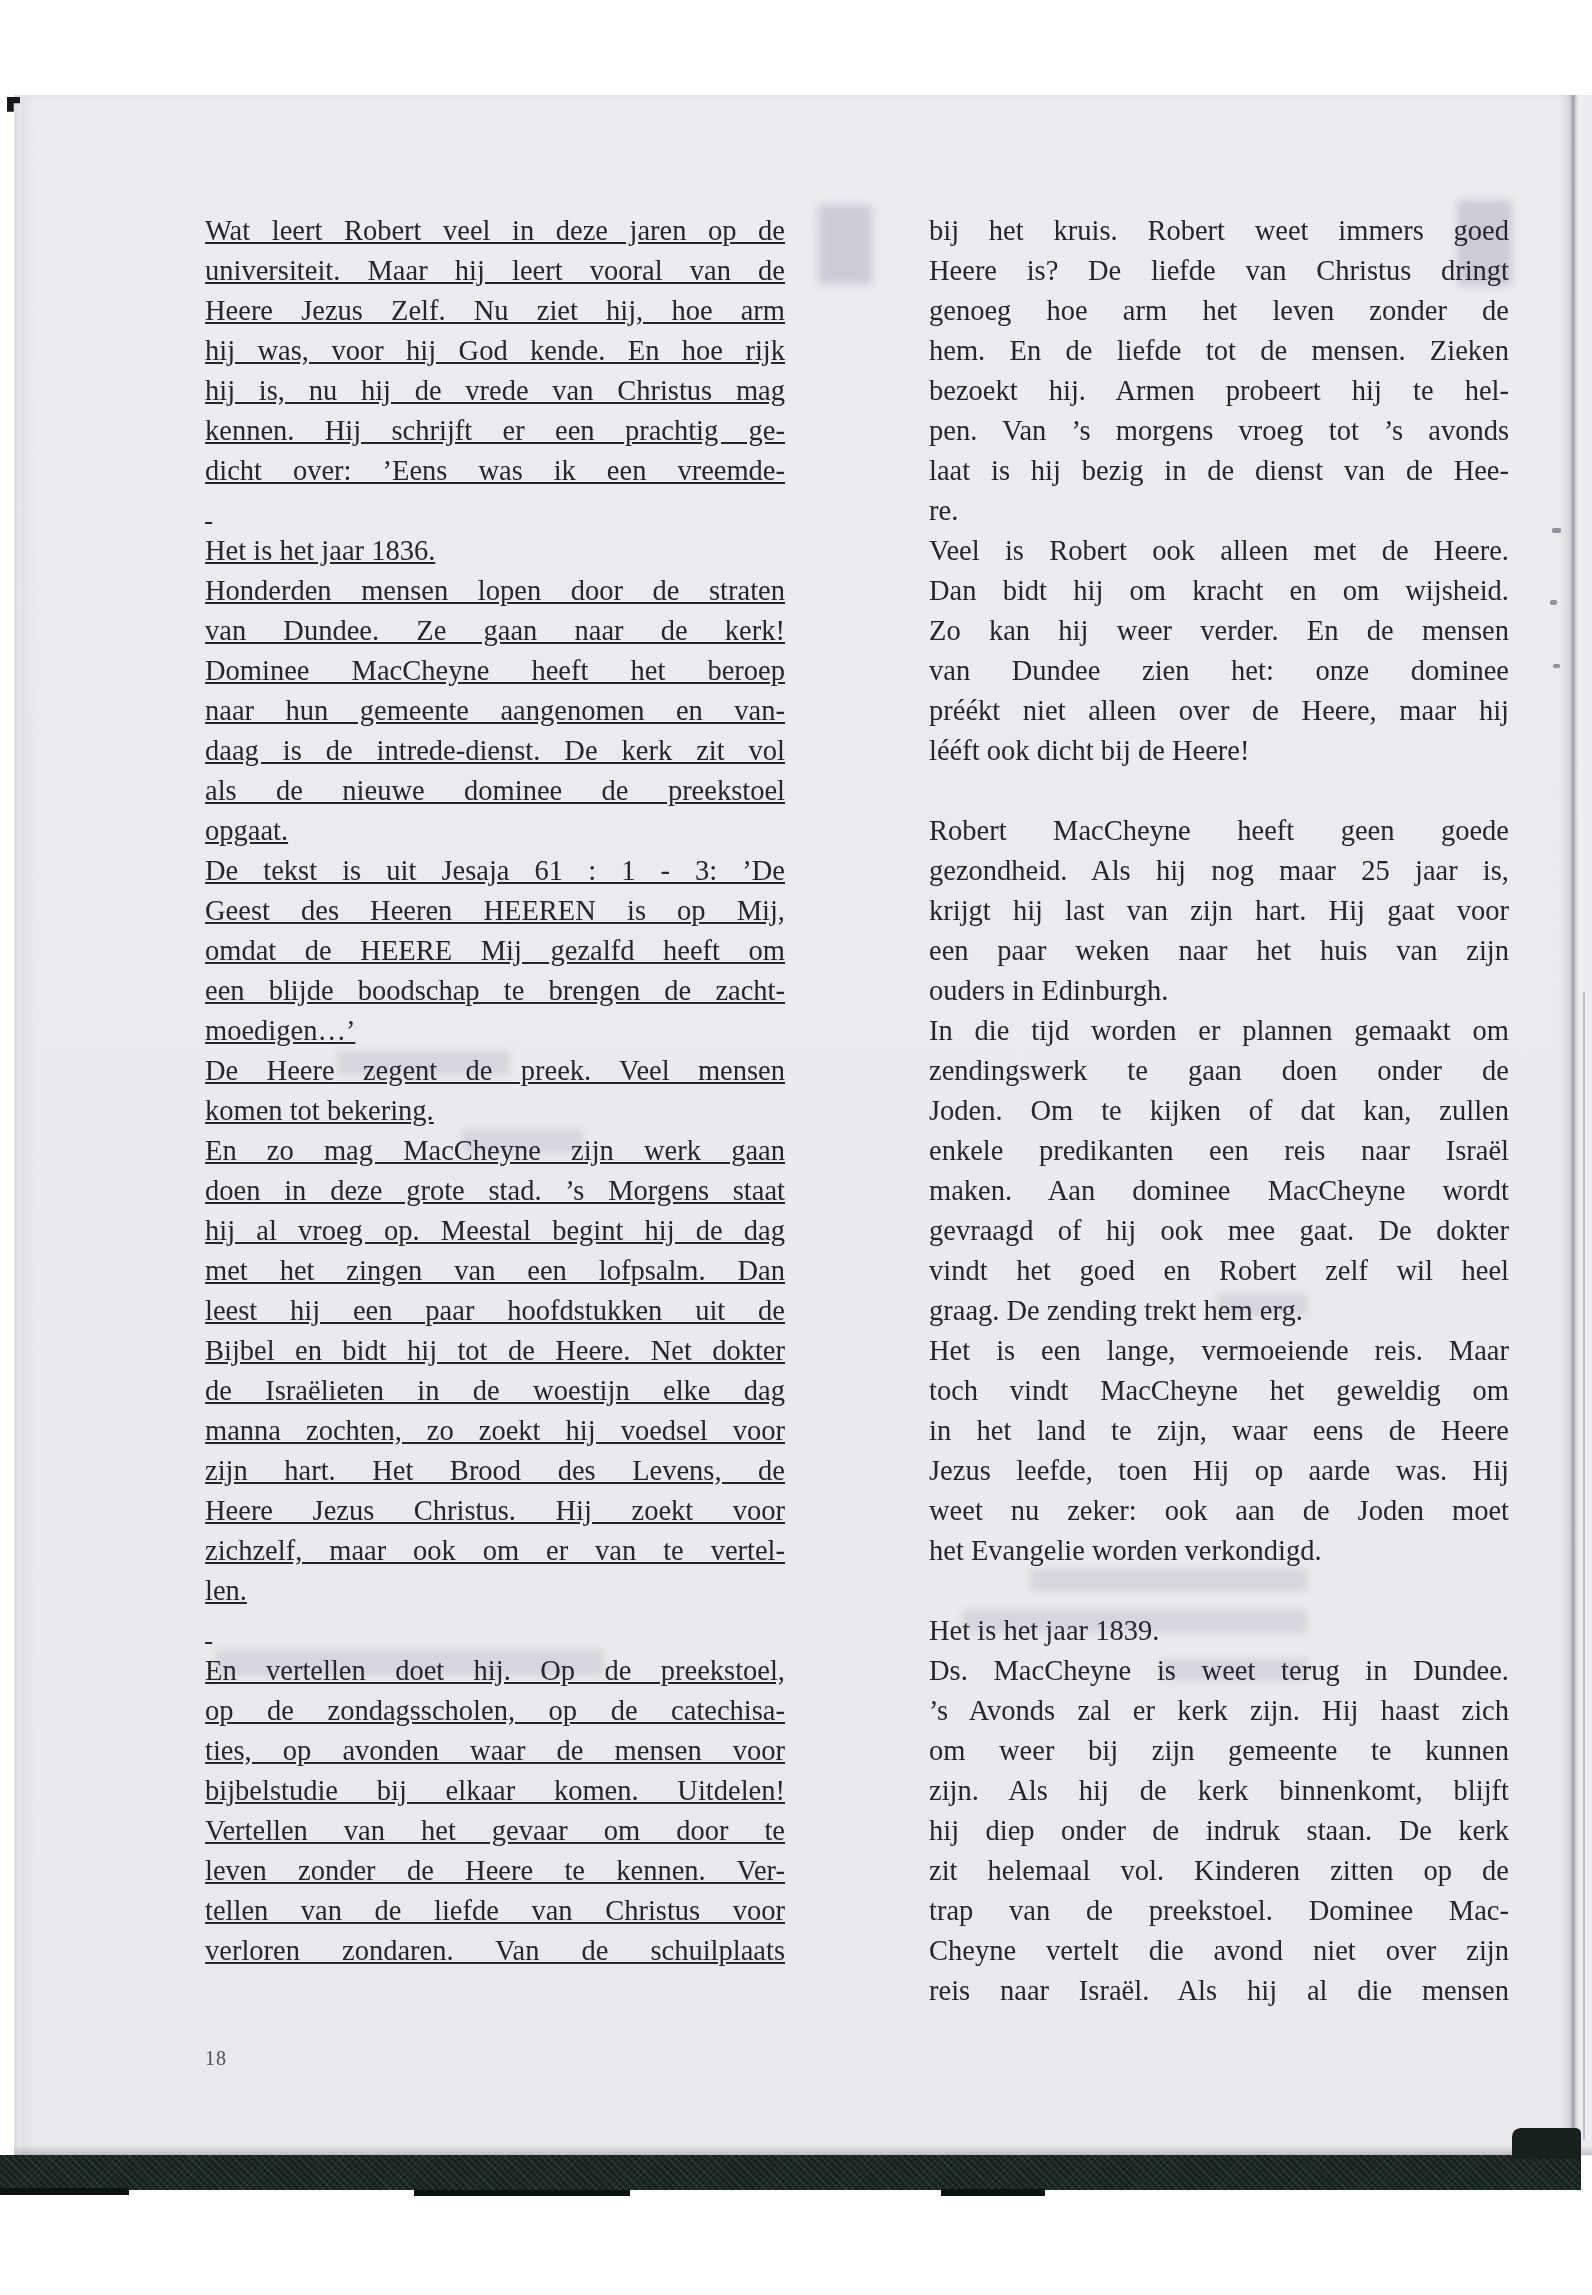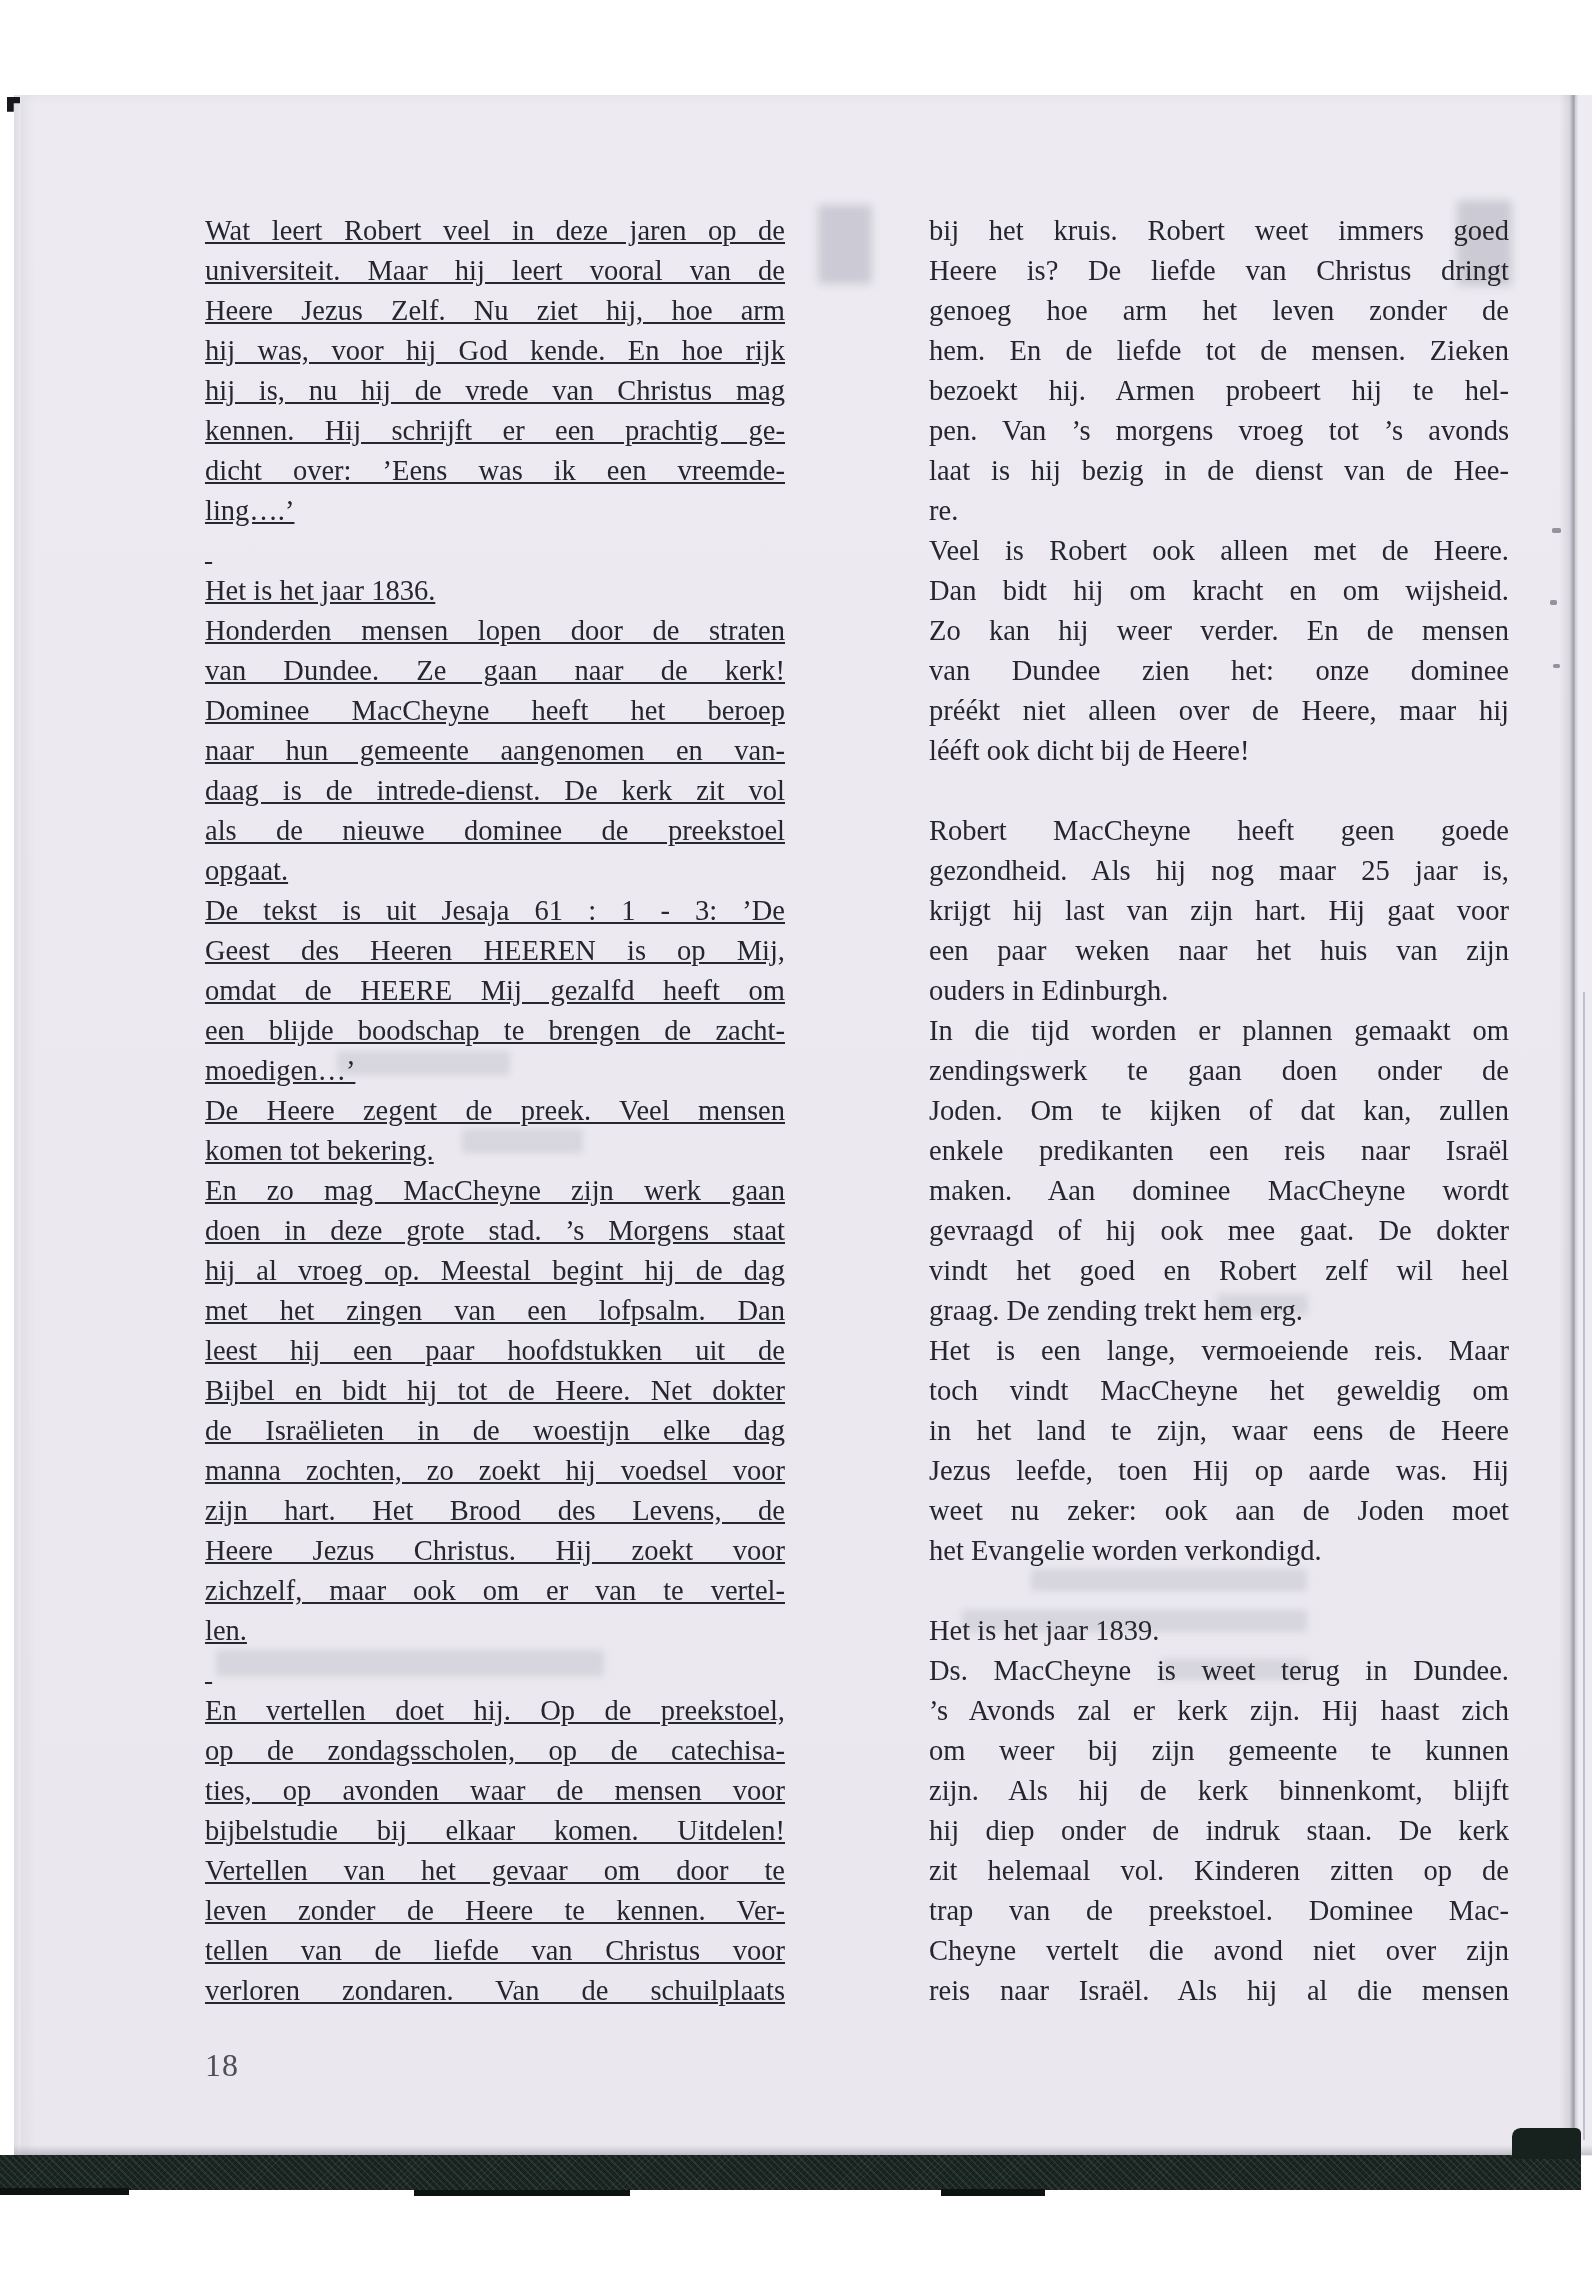--- a/index.html
+++ b/index.html
@@ -31,21 +31,21 @@
     clip-path:polygon(0 0,100% 0,100% 42%,52% 42%,52% 100%,0 100%);}
 
   
   .col{position:absolute;width:580px;color:var(--ink);font-size:28.5px;line-height:40px;}
   .col-left{left:205px;top:211px;text-decoration:underline;}
   .col-right{left:929px;top:211px;}
   .line{text-align:justify;text-align-last:justify;white-space:normal;}
   .line.pl{text-align-last:left;}
   .line.spacer{text-align-last:left;}
 
-  .pagenum{position:absolute;left:205px;top:2047px;font-size:32px;color:var(--pagenum);letter-spacing:0.9px;}
+  .pagenum{position:absolute;left:205px;top:2047px;font-size:20px;color:var(--pagenum);letter-spacing:0.9px;}
 
   
   .band{position:absolute;left:0;top:2155px;width:1581px;height:35px;background-color:var(--band);
     background-image:repeating-linear-gradient(45deg,rgba(190,215,205,.10) 0 1.7px,rgba(0,0,0,0) 1.7px 5.2px),
                      repeating-linear-gradient(-45deg,rgba(150,180,170,.08) 0 0.9px,rgba(0,0,0,0) 0.9px 4.3px);}
   .band-bump{position:absolute;left:1512px;top:2128px;width:69px;height:31px;background:var(--band);border-radius:8.6px 5.2px 0 0;}
   .band-step{position:absolute;background:#0d1311;}
   .bs1{left:0;top:2188px;width:129px;height:7px;}
   .bs2{left:414px;top:2190px;width:216px;height:6px;}
   .bs3{left:941px;top:2189px;width:104px;height:7px;}
@@ -81,21 +81,20 @@
   <div class="speck" style="left:1553px;top:664px;width:7px;height:4.3px;"></div>
 
   <div class="col col-left" id="col-left">
       <div class="line">Wat leert Robert veel in deze jaren op de</div>
       <div class="line">universiteit. Maar hij leert vooral van de</div>
       <div class="line">Heere Jezus Zelf. Nu ziet hij, hoe arm</div>
       <div class="line">hij was, voor hij God kende. En hoe rijk</div>
       <div class="line">hij is, nu hij de vrede van Christus mag</div>
       <div class="line">kennen. Hij schrijft er een prachtig ge-</div>
       <div class="line">dicht over: ’Eens was ik een vreemde-</div>
-      <div class="line pl">ling….’</div>
       <div class="line spacer">&nbsp;</div>
       <div class="line pl">Het is het jaar 1836.</div>
       <div class="line">Honderden mensen lopen door de straten</div>
       <div class="line">van Dundee. Ze gaan naar de kerk!</div>
       <div class="line">Dominee MacCheyne heeft het beroep</div>
       <div class="line">naar hun gemeente aangenomen en van-</div>
       <div class="line">daag is de intrede-dienst. De kerk zit vol</div>
       <div class="line">als de nieuwe dominee de preekstoel</div>
       <div class="line pl">opgaat.</div>
       <div class="line">De tekst is uit Jesaja 61 : 1 - 3: ’De</div>

